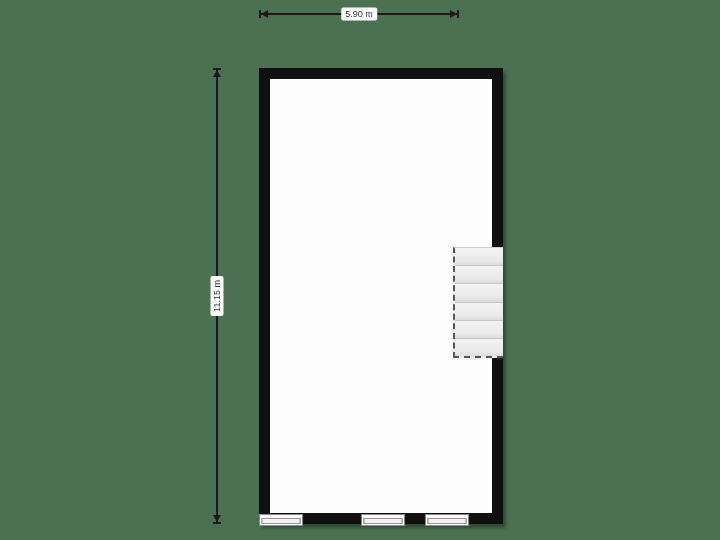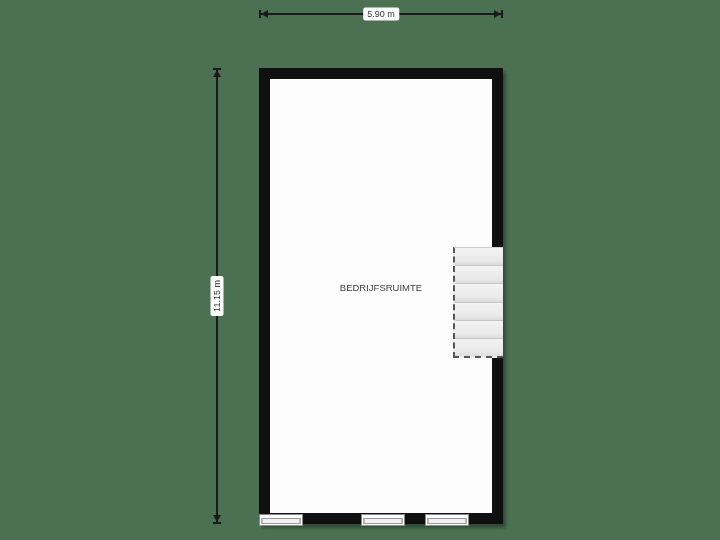--- a/index.html
+++ b/index.html
@@ -49,21 +49,21 @@
   .window:nth-of-type(2){left:102px;}
   .window:nth-of-type(3){left:166px;}
   .window .pane{
     position:absolute;left:1px;right:1px;top:50%;height:4px;margin-top:-2px;
     border-top:1px solid #9a9a9a;border-bottom:1px solid #9a9a9a;
     border-left:2px solid #b5b5b5;border-right:2px solid #b5b5b5;
     background:#f2f2f2;
   }
   
   .dim{position:absolute;color:#1a1a1a;}
-  .dim-h{left:259px;top:9px;width:244px;height:10px;}
+  .dim-h{left:259px;top:9px;width:200px;height:10px;}
   .dim-v{left:212px;top:68px;width:10px;height:456px;}
   .dim .line-h{position:absolute;left:1px;right:1px;top:4px;height:2px;background:#1a1a1a;}
   .dim .line-v{position:absolute;top:1px;bottom:1px;left:4px;width:2px;background:#1a1a1a;}
   .tick-l{position:absolute;left:0;top:1px;width:2px;height:8px;background:#1a1a1a;}
   .tick-r{position:absolute;right:0;top:1px;width:2px;height:8px;background:#1a1a1a;}
   .tick-t{position:absolute;top:0;left:1px;height:2px;width:8px;background:#1a1a1a;}
   .tick-b{position:absolute;bottom:0;left:1px;height:2px;width:8px;background:#1a1a1a;}
   .arr{position:absolute;width:0;height:0;}
   .arr-left{left:2px;top:1px;border-top:4px solid transparent;border-bottom:4px solid transparent;border-right:7px solid #1a1a1a;}
   .arr-right{right:2px;top:1px;border-top:4px solid transparent;border-bottom:4px solid transparent;border-left:7px solid #1a1a1a;}
@@ -97,21 +97,20 @@
     <div class="tick-b"></div>
     <div class="line-v"></div>
     <div class="arr arr-up"></div>
     <div class="arr arr-down"></div>
     <div class="dim-label">11.15 m</div>
   </div>
 
   <div class="building">
     <div class="interior">
       <div class="room-label">
-        <div>BEDRIJFSRUIMTE</div>
       </div>
       <div class="stairs" id="stairs">
           <div class="tread"></div>
           <div class="tread"></div>
           <div class="tread"></div>
           <div class="tread"></div>
           <div class="tread"></div>
           <div class="tread"></div>
         </div>
     </div>

